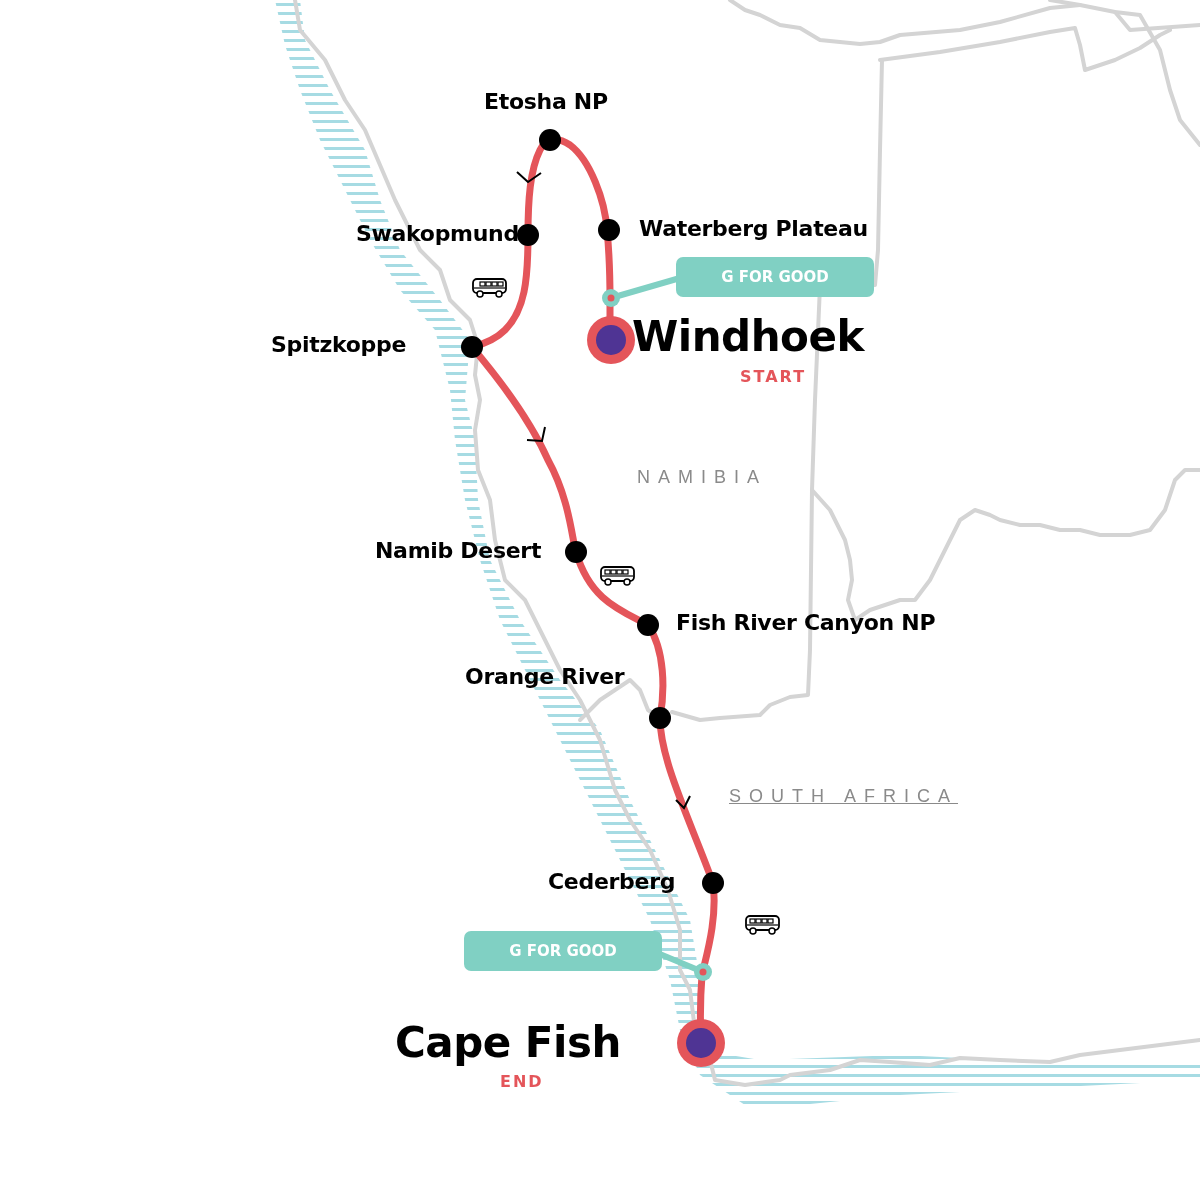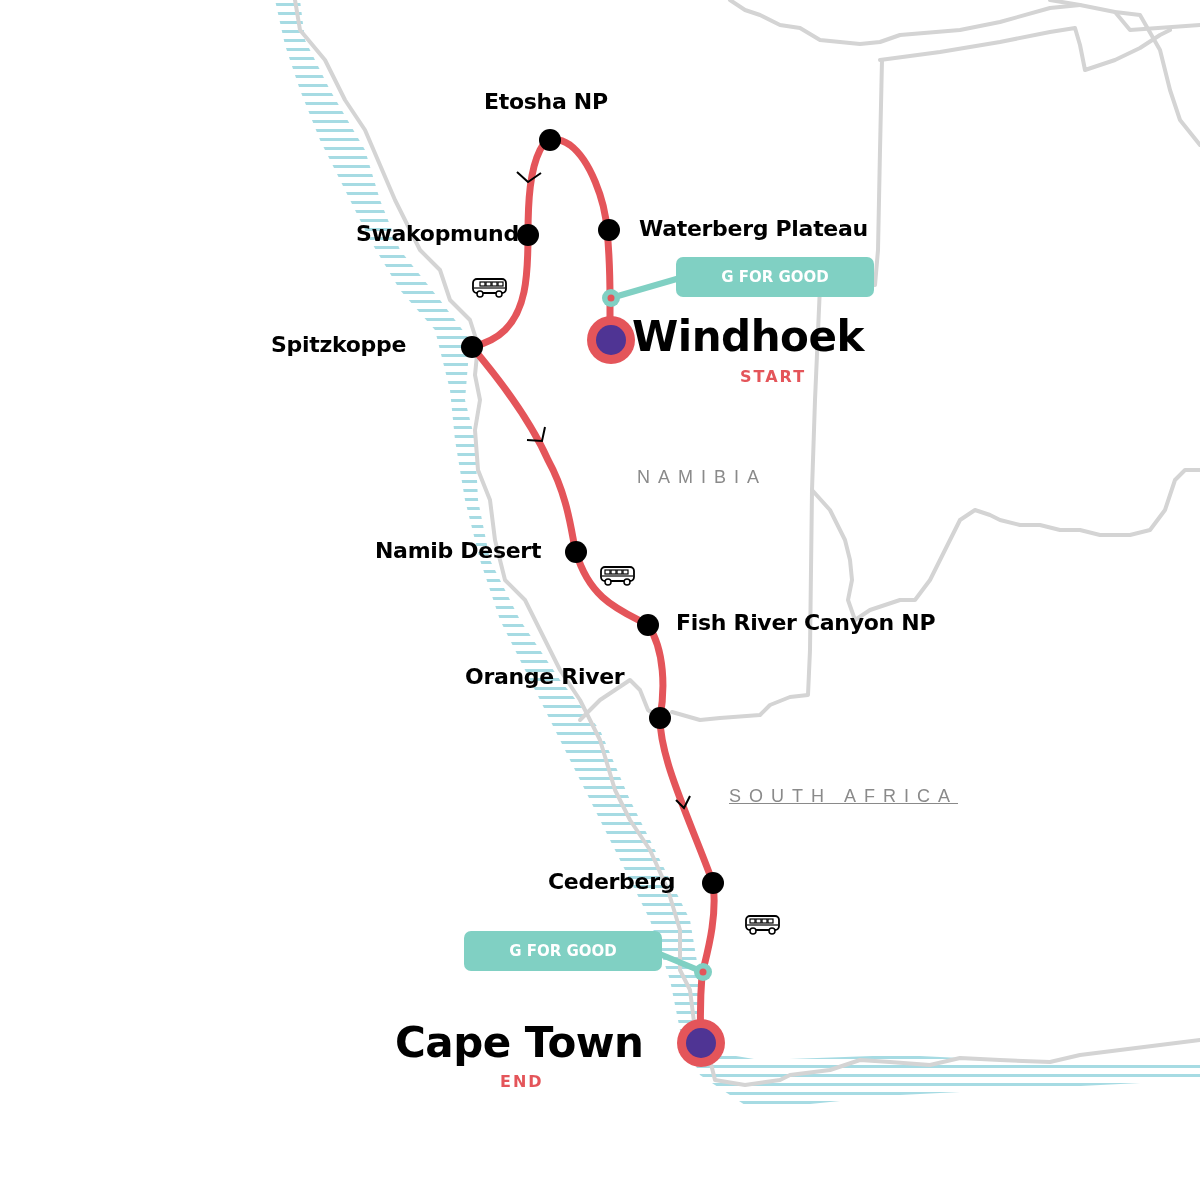--- a/index.html
+++ b/index.html
@@ -116,20 +116,20 @@
 <div class="stop-label" style="left:356px;top:221px;">Swakopmund</div>
 <div class="stop-label" style="left:639px;top:216px;">Waterberg Plateau</div>
 <div class="stop-label" style="left:271px;top:332px;">Spitzkoppe</div>
 <div class="stop-label" style="left:375px;top:538px;">Namib Desert</div>
 <div class="stop-label" style="left:676px;top:610px;">Fish River Canyon NP</div>
 <div class="stop-label" style="left:465px;top:664px;">Orange River</div>
 <div class="stop-label" style="left:548px;top:869px;">Cederberg</div>
 
 <div class="city-label" style="left:632px;top:312px;">Windhoek</div>
 <div class="sub-label" style="left:740px;top:367px;color:#e4555a;">START</div>
-<div class="city-label" style="left:395px;top:1018px;">Cape Town</div>
+<div class="city-label" style="left:395px;top:1018px;">Cape Fish</div>
 <div class="sub-label" style="left:500px;top:1072px;color:#e4555a;">END</div>
 
 <div class="country-label" style="left:637px;top:467px;">NAMIBIA</div>
 <div class="country-label" style="left:729px;top:786px;text-decoration:underline;">SOUTH AFRICA</div>
 
 <div class="gfg-badge" style="left:676px;top:257px;width:198px;background:#80d0c3;">G FOR GOOD</div>
 <div class="gfg-badge" style="left:464px;top:931px;width:198px;background:#80d0c3;">G FOR GOOD</div>
 
 </body></html>

